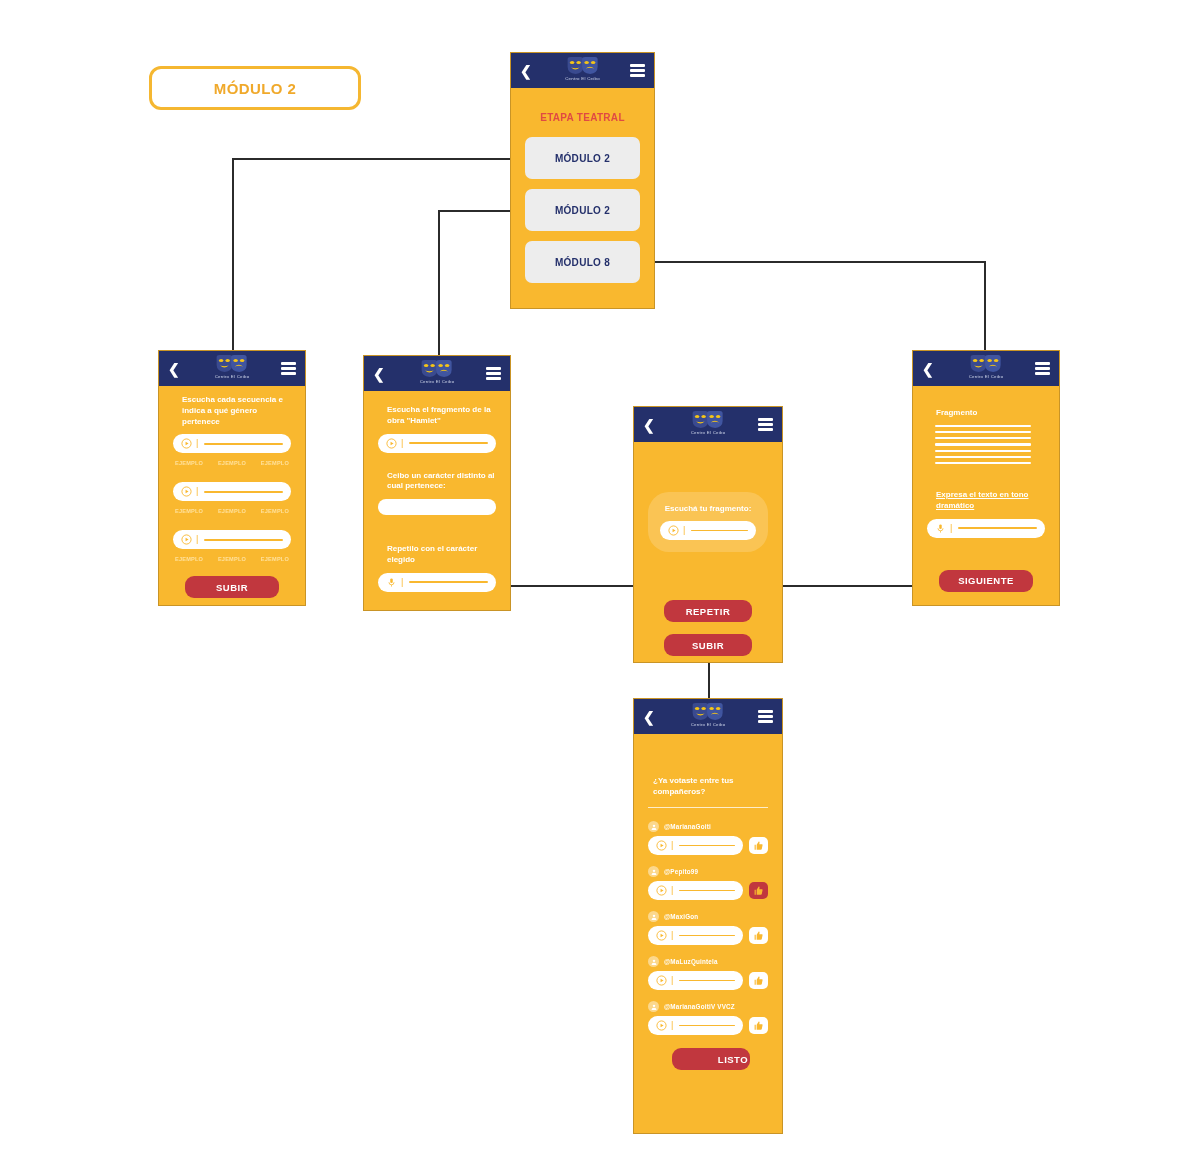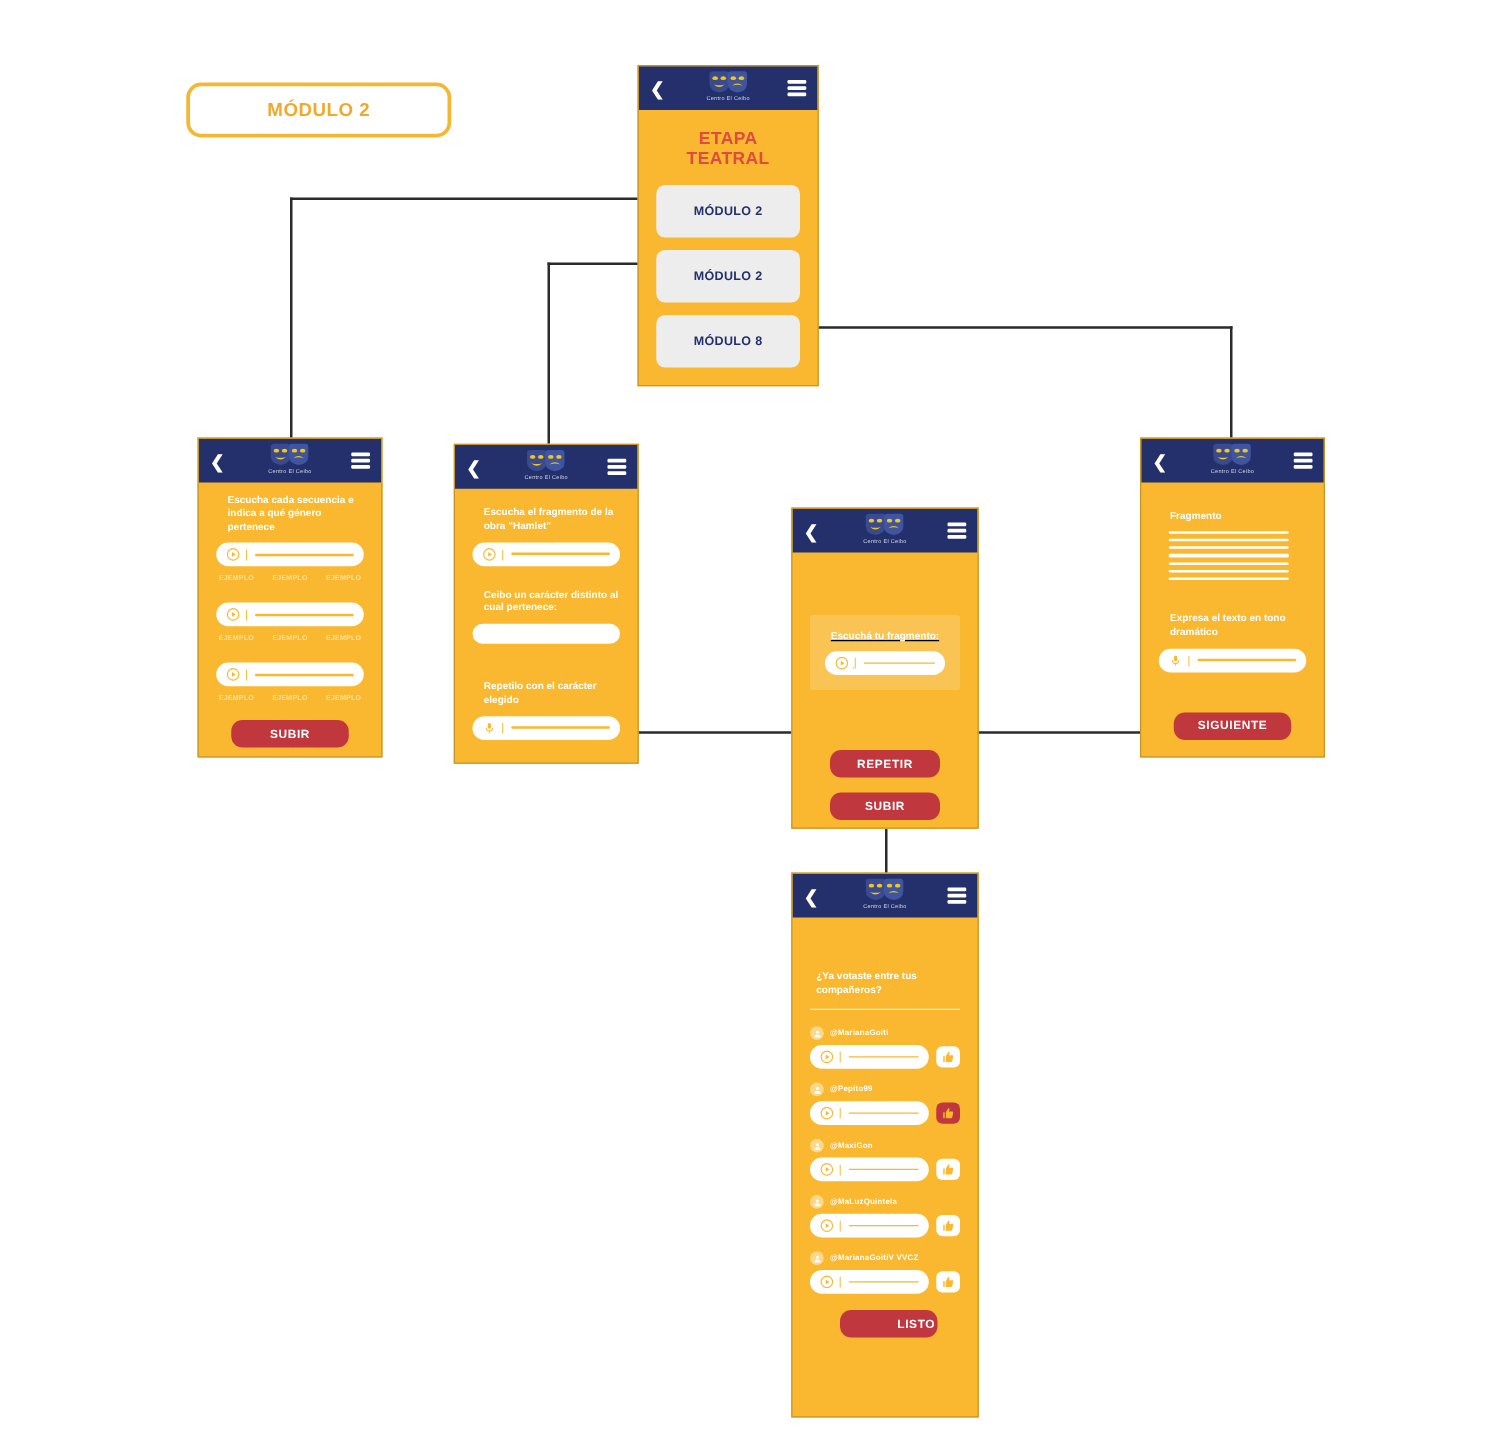--- a/index.html
+++ b/index.html
@@ -58,22 +58,22 @@
   .burger{display:flex;flex-direction:column;gap:2.5px;}
   .burger i{display:block;width:15px;height:2.5px;background:#ffffff;border-radius:1px;}
 
   .screen{padding:10px 14px 12px 14px;box-sizing:border-box;}
 
   .h-title{
     color:#ffffff;font-weight:bold;font-size:8px;line-height:1.35;
     margin:0 0 7px 0;
   }
   .sec-title{
-    color:#E04A43;font-weight:bold;font-size:14px;text-align:center;
-    letter-spacing:.3px;margin:4px 0 14px 0;
+    color:#E04A43;font-weight:bold;font-size:10px;text-align:center;
+    letter-spacing:.3px;margin:14px 0 14px 0;
   }
 
   
   .mod-btn{
     background:#EDEDED;border-radius:7px;
     height:42px;display:flex;align-items:center;justify-content:center;
     margin-bottom:10px;
     color:#24306B;font-weight:bold;font-size:10px;letter-spacing:.3px;
   }
 
@@ -99,22 +99,22 @@
   }
 
   .btn{
     background:#C1373E;border-radius:9px;height:22px;
     display:flex;align-items:center;justify-content:center;
     color:#ffffff;font-weight:bold;font-size:9.5px;letter-spacing:.5px;
   }
 
   
   .card{
-    background:rgba(255,255,255,.18);border-radius:2px;
-    padding:12px 12px;box-sizing:border-box;text-decoration:underline;
+    background:rgba(255,255,255,.18);border-radius:21px;
+    padding:12px 12px;box-sizing:border-box;
   }
   .card .ctitle{
     color:#ffffff;font-weight:bold;font-size:8px;text-align:center;margin-bottom:8px;
   }
 
   
   .frag-lines{margin:6px 0 0 8px;display:flex;flex-direction:column;gap:4px;}
   .frag-lines i{display:block;height:2.2px;background:#ffffff;border-radius:1px;width:96px;}
 
   
@@ -374,21 +374,21 @@
       <div class="h-title" style="padding-left:9px;margin-bottom:4px;">Fragmento</div>
       <div class="frag-lines">
         <i></i>
         <i></i>
         <i></i>
         <i></i>
         <i></i>
         <i></i>
         <i></i>
       </div>
-      <div class="h-title" style="padding-left:9px;margin-top:26px;">Expresa el texto en tono dramático</div>
+      <div class="h-title" style="padding-left:9px;margin-top:26px;text-decoration:underline;">Expresa el texto en tono dramático</div>
       <div class="player" style="margin-top:6px;">
         <svg class="ico-svg" viewBox="0 0 24 24">
           <rect x="9.3" y="3" width="5.4" height="10" rx="2.7" fill="#F9B82F"></rect>
           <path d="M6.5 11.5 A5.5 5.5 0 0 0 17.5 11.5" fill="none" stroke="#F9B82F" stroke-width="1.8"></path>
           <rect x="11.2" y="17" width="1.6" height="4" fill="#F9B82F"></rect>
         </svg>
         <span class="caret">|</span>
         <span class="pbar"></span>
       </div>
       <div class="btn" style="margin:32px 12px 0 12px;">SIGUIENTE</div>

